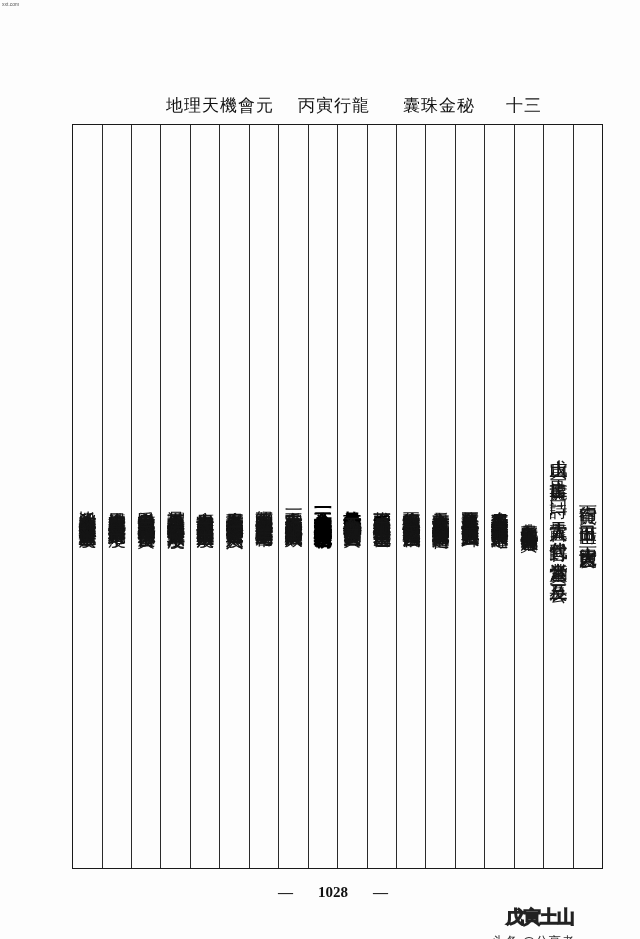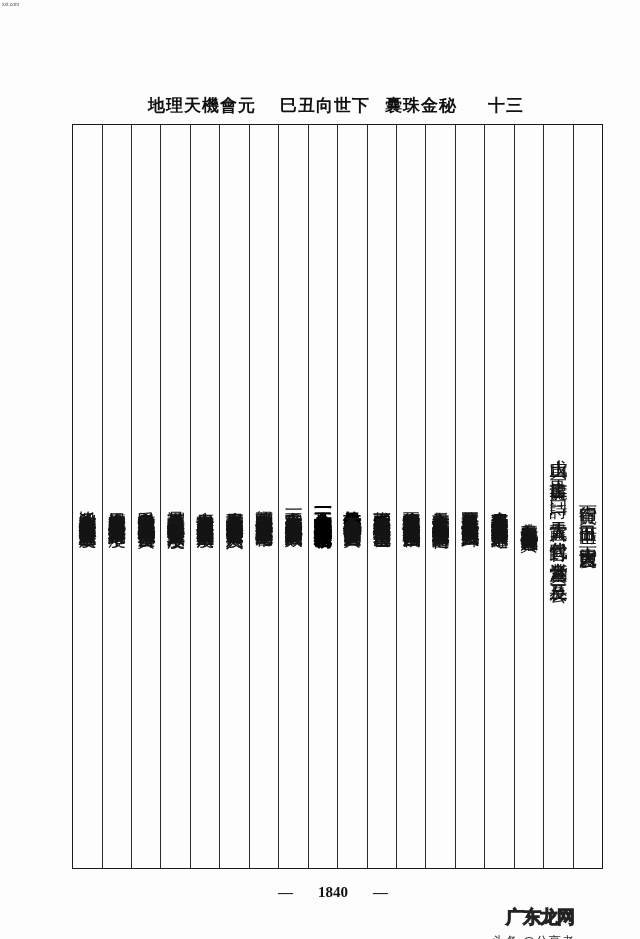--- a/index.html
+++ b/index.html
@@ -6,23 +6,23 @@
   body {
     width:640px; height:939px; position:relative; overflow:hidden;
     background:#fdfdfd; color:#141414;
     font-family:"Liberation Serif","DejaVu Serif",serif;
   }
   .wm-top {
     position:absolute; left:2px; top:1px; font-size:5px; color:#555;
     font-family:"Liberation Sans",sans-serif; letter-spacing:0;
   }
   .hdr {
-    position:absolute; top:96px; height:20px; font-size:17px; font-weight:bold;
+    position:absolute; top:96px; height:20px; font-size:17px; font-weight:normal;
     font-family:"Liberation Sans","DejaVu Sans",sans-serif; color:#111;
-    letter-spacing:1px; white-space:nowrap; line-height:20px;
+    letter-spacing:1px; white-space:nowrap; line-height:20px;margin-left:18px;
   }
   .h-title { left:148px; }
   .h-vol   { left:280px; }
   .h-sec   { left:385px; }
   .h-page  { left:488px; }
   .grid {
     position:absolute; left:72px; top:124px; width:531px; height:745px;
     border:1.6px solid #1a1a1a; box-sizing:border-box;
     display:flex; flex-direction:row-reverse;
   }
@@ -56,21 +56,21 @@
     position:absolute; left:14px; top:0; font-size:18px; font-weight:bold;
     color:#fff; -webkit-text-stroke:1px #222; white-space:nowrap; letter-spacing:-1px;
   }
 </style>
 </head>
 <body>
 
 <div class="wm-top">xxt.com</div>
 
 <div class="hdr h-title">地理天機會元</div>
-<div class="hdr h-vol">巳丑向世下</div>
+<div class="hdr h-vol">丙寅行龍</div>
 <div class="hdr h-sec">囊珠金秘</div>
 <div class="hdr h-page">十三</div>
 
 <div class="grid">
   <div class="col ind1"><span>丙寅行龍　巳丑向世下　丙寅火龍火度大吉</span></div>
   <div class="col ind2"><span>戊寅土山　正艮上貴吉龍　詩曰　天貴入龍宮　代代官爵封　金紫滿堂貴　及長至三公</span></div>
   <div class="col ind1"><span>此山九星入廟五世爲官房房得福金命先應火命中貴</span></div>
   <div class="col"><span>奎木狼管局自斗十八至二十二火度中發祖來龍入路坐穴者無不富貴斗爲二十八宿之尊來</span></div>
   <div class="col"><span>龍長遠至尊至貴三星出狀元魯仙輩去千又來龍一品官么女去艮爲地中貪狼天上武曲八卦</span></div>
   <div class="col"><span>之長六秀之魁左文右武貴亦异常戊寅正艮山斗一度至六度金度中來龍亦是斗宿所臨之宮</span></div>
@@ -83,20 +83,20 @@
   <div class="col"><span>度亦吉坐尾十至十二三度爲金關煞亦富貴損中小少亡多災無大害坐尾十二至十六度爲入</span></div>
   <div class="col"><span>廟主大富貴得畢土度山尖朝名星辰朝會蓋艮八白丙辰土又遁得戊寅土龍山坐穴于上度中</span></div>
   <div class="col"><span>是謂土星交合主富貴不絕忌坐尾十七里箕一五度土中富貴但主損長宜坐箕六至十度水度</span></div>
   <div class="col"><span>爲財帛先富后貴進官羽人田地進職只人丁不旺宜坐斗二至六度爲子孫福德宮度中富貴吉</span></div>
   <div class="col"><span>慶流神宜胃水土度中來去皆吉昂土度來去平善畢參火土水度中來平去中科甲不絕木度中</span></div>
   <div class="col"><span>皆殺人大凶井宿度中來去弁凶柳水金土度中來去出官吉張度去小凶來大凶翌水土金度去</span></div>
 </div>
 
 <div class="footer">
   <span>—</span>
-  <span>1840</span>
+  <span>1028</span>
   <span>—</span>
 </div>
 
 <div class="wm-bottom">
   <span class="wm-under">头条 @分享者</span>
-  <span class="wm-over">广东龙网</span>
+  <span class="wm-over">戊寅土山</span>
 </div>
 
 </body></html>

